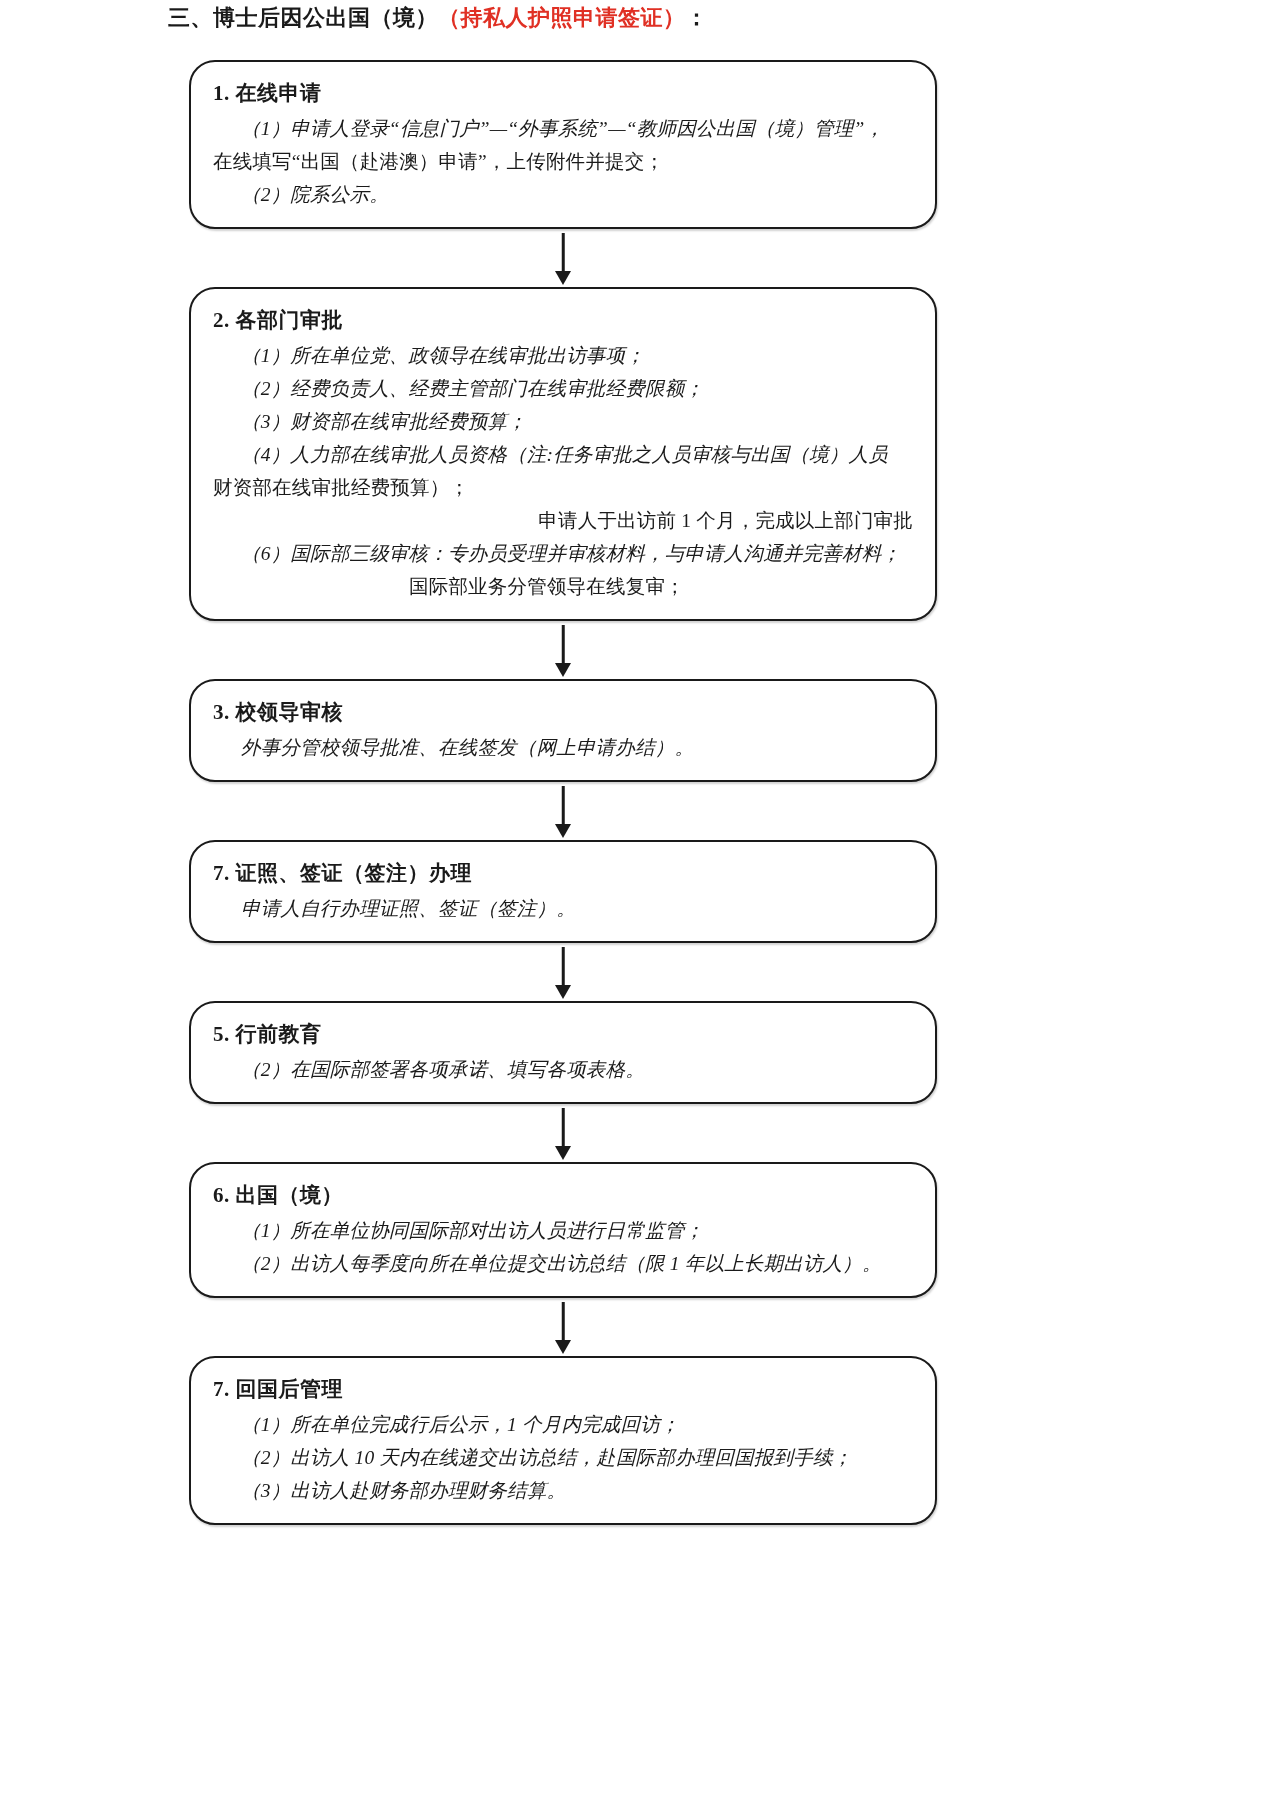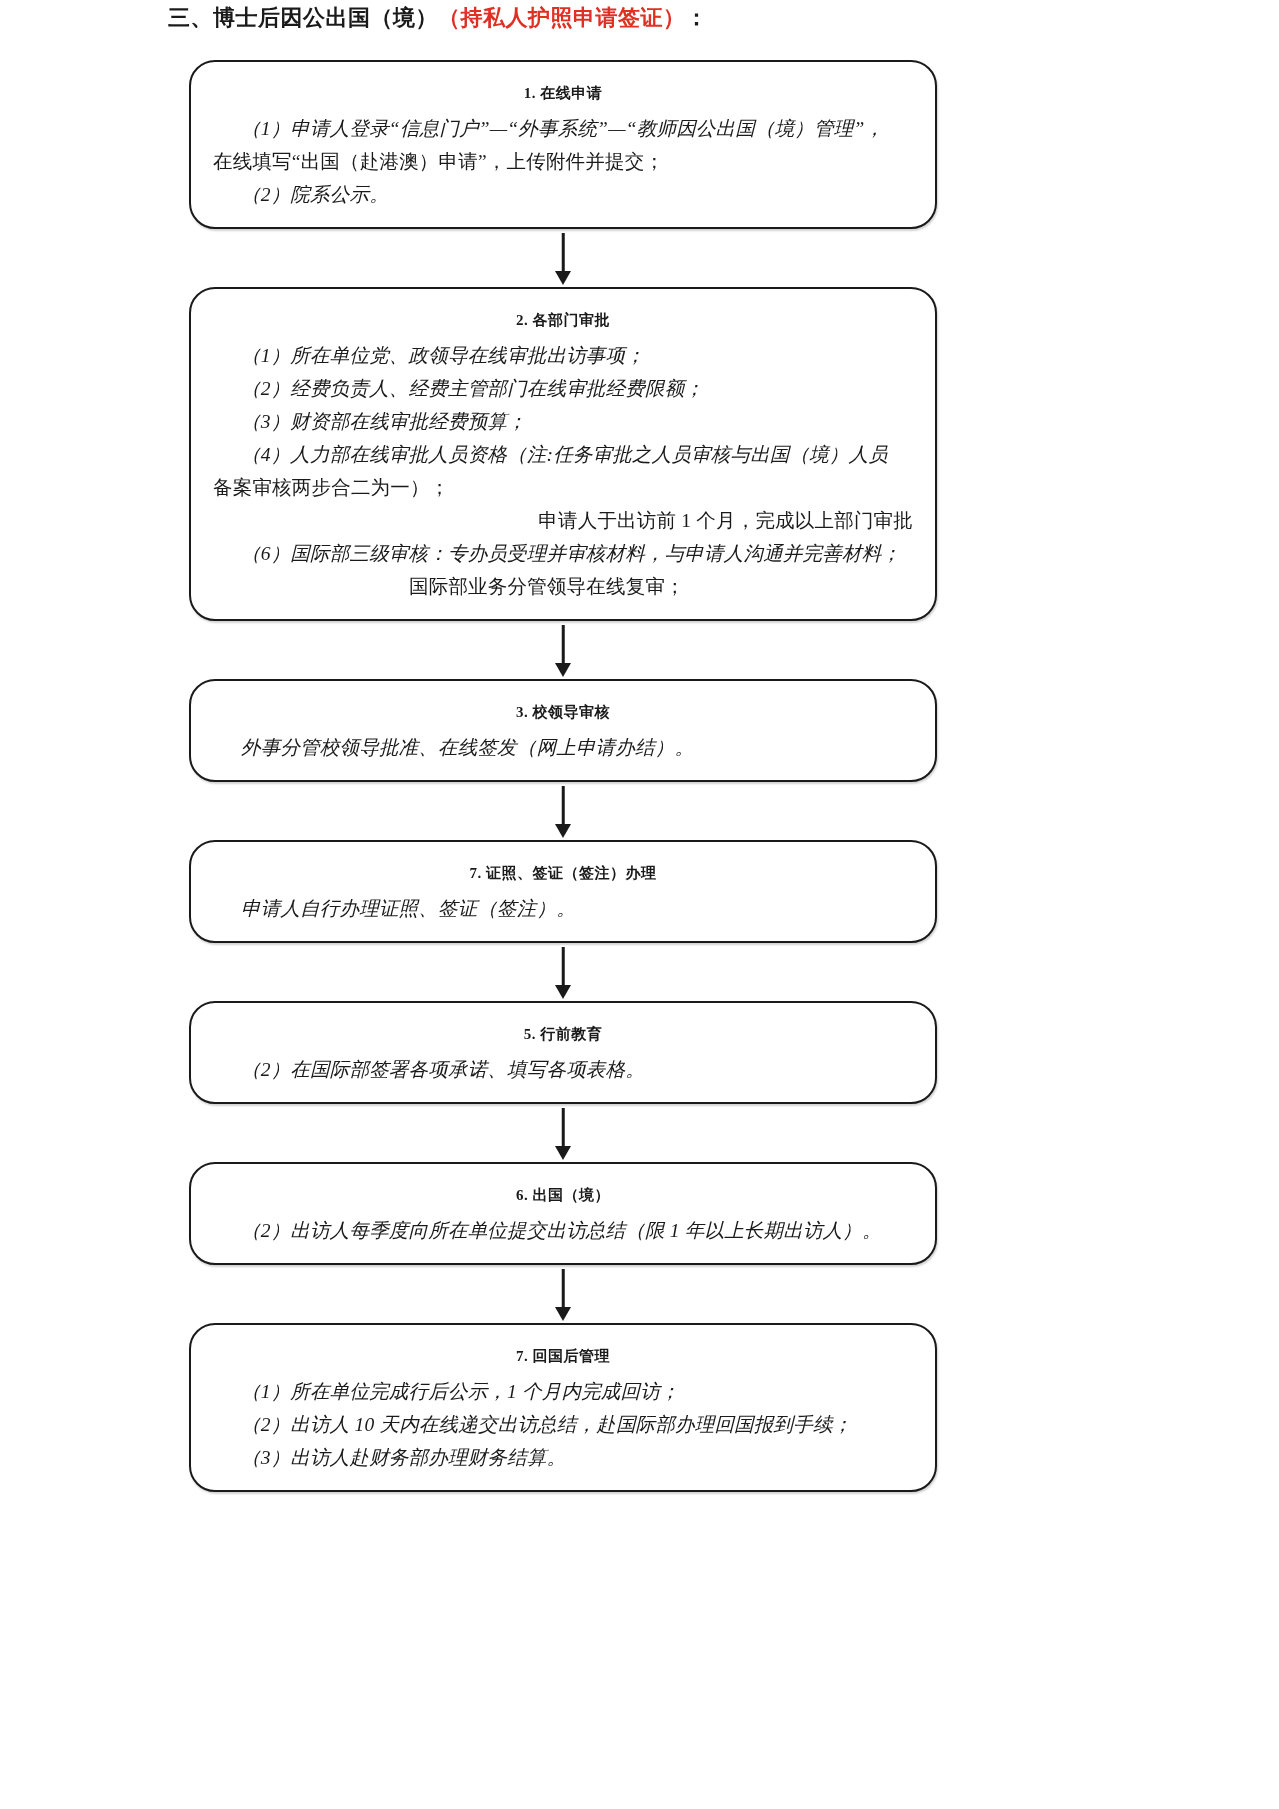--- a/index.html
+++ b/index.html
@@ -52,23 +52,23 @@
   .node {
     position: relative;
     border: 2px solid #1a1a1a;
     border-radius: 26px;
     background: #ffffff;
     box-sizing: border-box;
     padding: 14px 22px 16px 22px;
     box-shadow: 1px 2px 2px rgba(0,0,0,0.18);
   }
   .node-title {
-    text-align: center;
+    text-align: left;
     font-weight: bold;
-    font-size: 15px;
+    font-size: 21px;
     line-height: 34px;
     margin-bottom: 2px;
     letter-spacing: 0.5px;
   }
   .node-body {
     font-size: 19.5px;
     line-height: 33px;
     letter-spacing: 0.2px;
   }
   .line {
@@ -138,21 +138,21 @@
         <div class="shaft"></div>
         <div class="head"></div>
       </div>
       <div class="node">
         <div class="node-title">2. 各部门审批</div>
         <div class="node-body">
           <span class="line indent">（1）所在单位党、政领导在线审批出访事项；</span>
           <span class="line indent">（2）经费负责人、经费主管部门在线审批经费限额；</span>
           <span class="line indent">（3）财资部在线审批经费预算；</span>
           <span class="line indent">（4）人力部在线审批人员资格（注:任务审批之人员审核与出国（境）人员</span>
-          <span class="line hang">备案审核两步合二为一）；</span>
+          <span class="line hang">财资部在线审批经费预算）；</span>
           <span class="line center-line">申请人于出访前 1 个月，完成以上部门审批</span>
           <span class="line indent">（6）国际部三级审核：专办员受理并审核材料，与申请人沟通并完善材料；</span>
           <span class="line sub-indent">国际部业务分管领导在线复审；</span>
         </div>
       </div>
       <div class="arrow">
         <div class="shaft"></div>
         <div class="head"></div>
       </div>
       <div class="node">
@@ -181,20 +181,21 @@
           <span class="line indent">（2）在国际部签署各项承诺、填写各项表格。</span>
         </div>
       </div>
       <div class="arrow">
         <div class="shaft"></div>
         <div class="head"></div>
       </div>
       <div class="node">
         <div class="node-title">6. 出国（境）</div>
         <div class="node-body">
+          <span class="line indent">（1）所在单位协同国际部对出访人员进行日常监管；</span>
           <span class="line indent">（2）出访人每季度向所在单位提交出访总结（限 1 年以上长期出访人）。</span>
         </div>
       </div>
       <div class="arrow">
         <div class="shaft"></div>
         <div class="head"></div>
       </div>
       <div class="node">
         <div class="node-title">7. 回国后管理</div>
         <div class="node-body">

